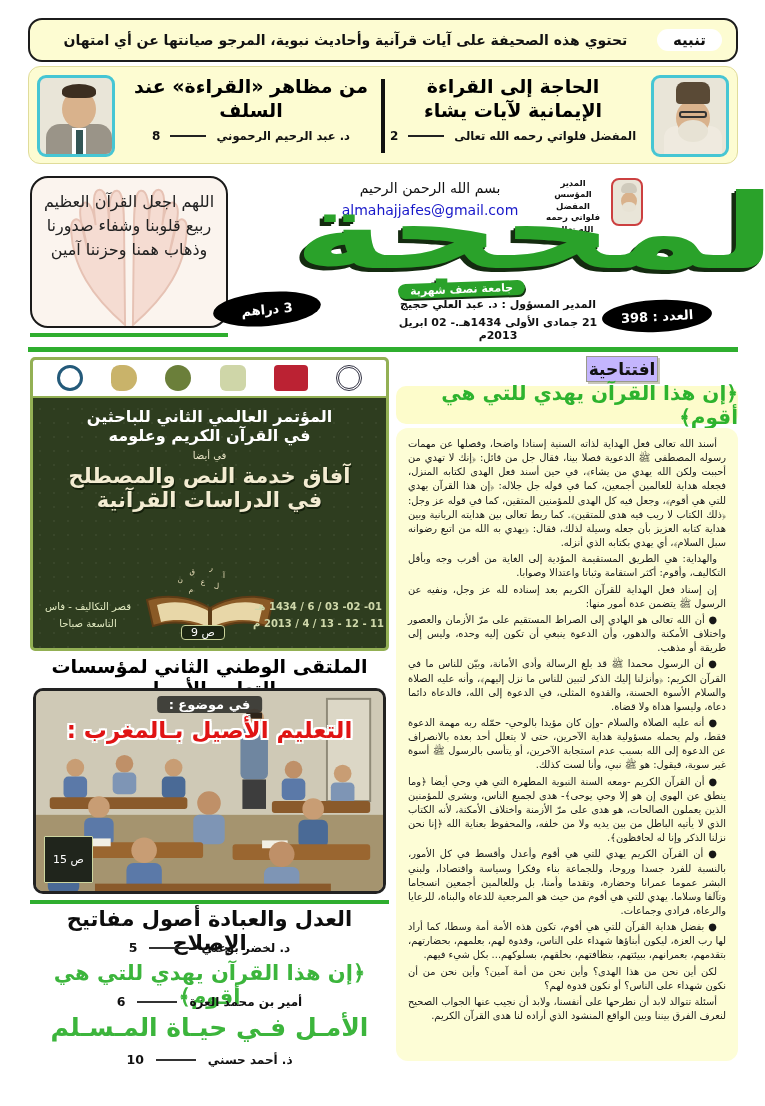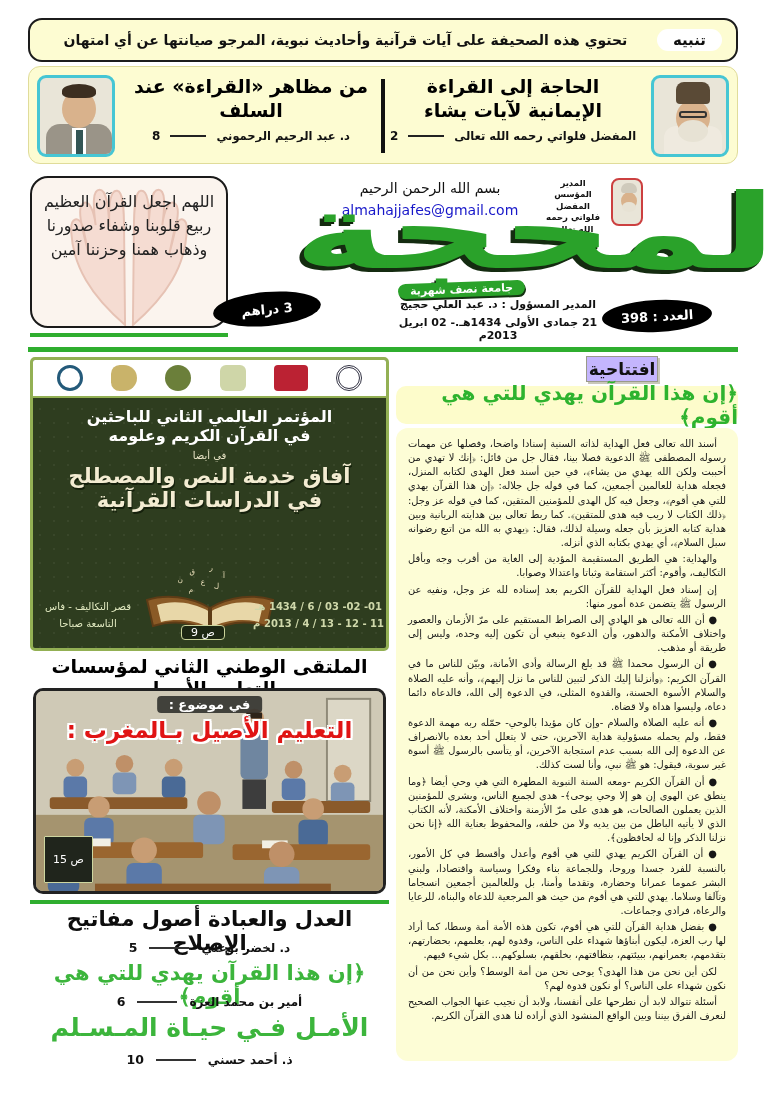--- a/index.html
+++ b/index.html
@@ -261,21 +261,21 @@
   <div class="ed-body">
     <p>أسند الله تعالى فعل الهداية لذاته السنية إسنادا واضحا، وفصلها عن مهمات رسوله المصطفى ﷺ الدعوية فصلا بينا، فقال جل من قائل: ﴿إنك لا تهدي من أحببت ولكن الله يهدي من يشاء﴾، في حين أسند فعل الهدى لكتابه المنزل، فجعله هداية للعالمين أجمعين، كما في قوله جل جلاله: ﴿إن هذا القرآن يهدي للتي هي أقوم﴾، وجعل فيه كل الهدى للمؤمنين المتقين، كما في قوله عز وجل: ﴿ذلك الكتاب لا ريب فيه هدى للمتقين﴾. كما ربط تعالى بين هدايته الربانية وبين هداية كتابه العزيز بأن جعله وسيلة لذلك، فقال: ﴿يهدي به الله من اتبع رضوانه سبل السلام﴾، أي يهدي بكتابه الذي أنزله.</p>
     <p>والهداية: هي الطريق المستقيمة المؤدية إلى الغاية من أقرب وجه وبأقل التكاليف، وأقوم: أكثر استقامة وثباتا واعتدالا وصوابا.</p>
     <p>إن إسناد فعل الهداية للقرآن الكريم بعد إسناده لله عز وجل، ونفيه عن الرسول ﷺ يتضمن عدة أمور منها:</p>
     <p>● أن الله تعالى هو الهادي إلى الصراط المستقيم على مرّ الأزمان والعصور واختلاف الأمكنة والدهور، وأن الدعوة ينبغي أن تكون إليه وحده، وليس إلى طريقة أو مذهب.</p>
     <p>● أن الرسول محمدا ﷺ قد بلغ الرسالة وأدى الأمانة، وبيّن للناس ما في القرآن الكريم: ﴿وأنزلنا إليك الذكر لتبين للناس ما نزل إليهم﴾، وأنه عليه الصلاة والسلام الأسوة الحسنة، والقدوة المثلى، في الدعوة إلى الله، فالدعاة دائما دعاة، وليسوا هداة ولا قضاة.</p>
     <p>● أنه عليه الصلاة والسلام -وإن كان مؤيدا بالوحي- حمّله ربه مهمة الدعوة فقط، ولم يحمله مسؤولية هداية الآخرين، حتى لا يتعلل أحد بعده بالانصراف عن الدعوة إلى الله بسبب عدم استجابة الآخرين، أو يتأسى بالرسول ﷺ أسوة غير سوية، فيقول: هو ﷺ نبي، وأنا لست كذلك.</p>
     <p>● أن القرآن الكريم -ومعه السنة النبوية المطهرة التي هي وحي أيضا ﴿وما ينطق عن الهوى إن هو إلا وحي يوحى﴾- هدى لجميع الناس، وبشرى للمؤمنين الذين يعملون الصالحات، هو هدى على مرّ الأزمنة واختلاف الأمكنة، لأنه الكتاب الذي لا يأتيه الباطل من بين يديه ولا من خلفه، والمحفوظ بعناية الله ﴿إنا نحن نزلنا الذكر وإنا له لحافظون﴾.</p>
     <p>● أن القرآن الكريم يهدي للتي هي أقوم وأعدل وأقسط في كل الأمور، بالنسبة للفرد جسدا وروحا، وللجماعة بناء وفكرا وسياسة واقتصادا، ولبني البشر عموما عمرانا وحضارة، وتقدما وأمنا، بل وللعالمين أجمعين انسجاما وتآلفا وسلاما. يهدي للتي هي أقوم من حيث هو المرجعية للدعاة والبناة، للرعايا والرعاة، فرادى وجماعات.</p>
     <p>● بفضل هداية القرآن للتي هي أقوم، تكون هذه الأمة أمة وسطا، كما أراد لها رب العزة، ليكون أبناؤها شهداء على الناس، وقدوة لهم، بعلمهم، بحضارتهم، بتقدمهم، بعمرانهم، ببيئتهم، بنظافتهم، بخلقهم، بسلوكهم... بكل شيء فيهم.</p>
-    <p>لكن أين نحن من هذا الهدى؟ يوحى نحن من أمة الوسط؟ وأين نحن من أن نكون شهداء على الناس؟ أو نكون قدوة لهم؟</p>
+    <p>لكن أين نحن من هذا الهدى؟ وأين نحن من أمة آمين؟ وأين نحن من أن نكون شهداء على الناس؟ أو نكون قدوة لهم؟</p>
     <p>أسئلة تتوالد لابد أن نطرحها على أنفسنا، ولابد أن نجيب عنها الجواب الصحيح لنعرف الفرق بيننا وبين الواقع المنشود الذي أراده لنا هدى القرآن الكريم.</p>
   </div>
 
   <div class="poster">
     <div class="sponsors">
       <div class="slogo" style="border:3px double #334;"></div>
       <div class="slogo" style="border-radius:4px;background:#b23; width:34px;"></div>
       <div class="slogo" style="background:#cfd6a8;border-radius:6px;"></div>
       <div class="slogo" style="background:#6b7f3a;"></div>
       <div class="slogo" style="background:#c9b36a;border-radius:40% 60% 60% 40%;"></div>

